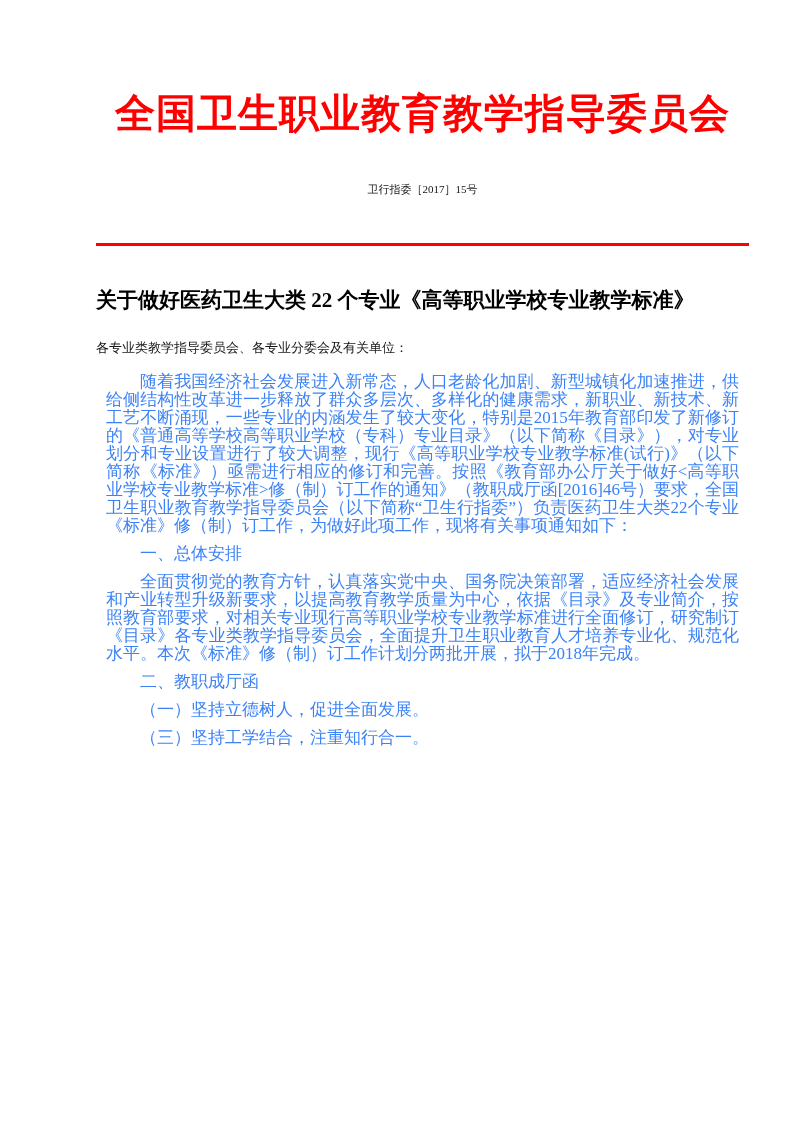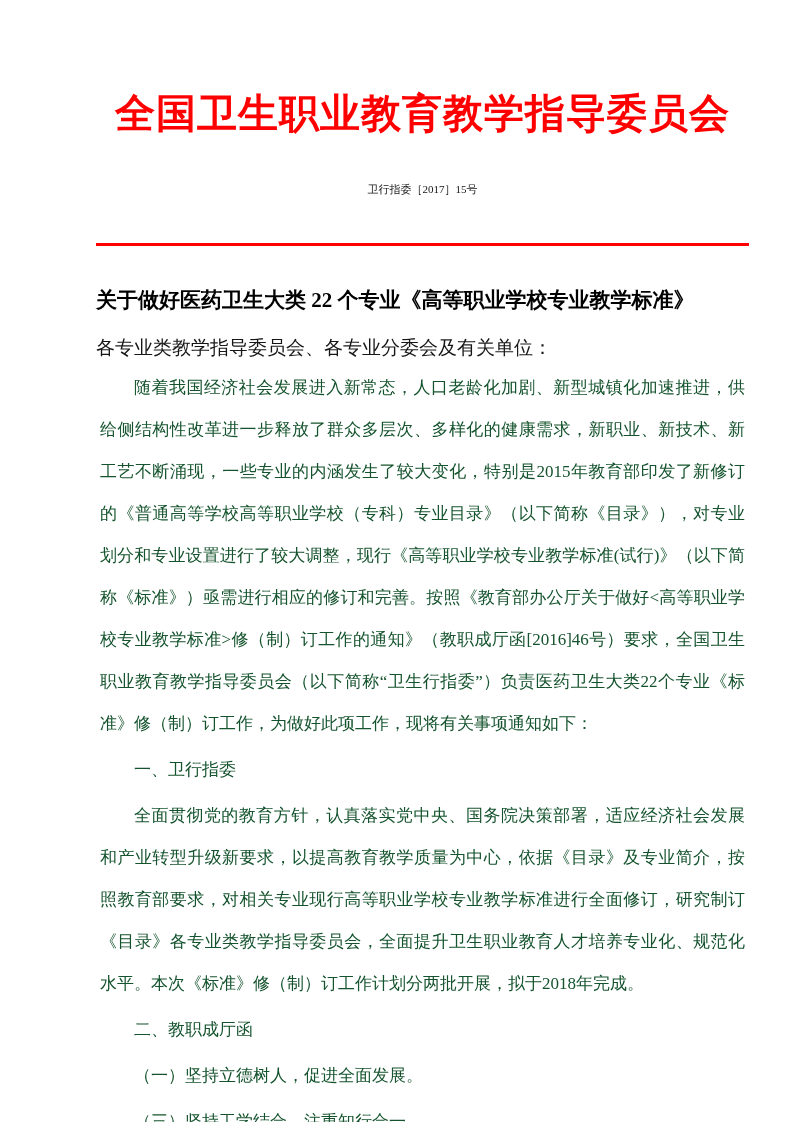--- a/index.html
+++ b/index.html
@@ -44,31 +44,31 @@
   }
   .doc-title {
     margin: 33px 0 0 0;
     font-size: 21px;
     line-height: 42px;
     font-weight: 700;
     color: #000000;
   }
   .salutation {
     margin: 11px 0 0 0;
-    font-size: 19px;
+    font-size: 13px;
     line-height: 31px;
     color: #161616;
   }
   .body-para {
-    margin: 4px;
+    margin: 10px;
     font-size: 17px;
-    line-height: 42px;
+    line-height: 18px;
     text-align: justify;
     text-indent: 2em;
-    color: #14532d;
+    color: #3b82f6;
   }
 </style>
 </head>
 <body>
 
 <div class="page">
 
   <div class="org-name">全国卫生职业教育教学指导委员会</div>
 
   <div class="doc-number">卫行指委［2017］15号</div>
@@ -76,21 +76,21 @@
   <div class="red-rule"></div>
 
   <div class="doc-title">
     <div>关于做好医药卫生大类 22 个专业《高等职业学校专业教学标准》</div>
   </div>
 
   <p class="salutation">各专业类教学指导委员会、各专业分委会及有关单位：</p>
 
   <p class="body-para">随着我国经济社会发展进入新常态，人口老龄化加剧、新型城镇化加速推进，供给侧结构性改革进一步释放了群众多层次、多样化的健康需求，新职业、新技术、新工艺不断涌现，一些专业的内涵发生了较大变化，特别是2015年教育部印发了新修订的《普通高等学校高等职业学校（专科）专业目录》（以下简称《目录》），对专业划分和专业设置进行了较大调整，现行《高等职业学校专业教学标准(试行)》（以下简称《标准》）亟需进行相应的修订和完善。按照《教育部办公厅关于做好&lt;高等职业学校专业教学标准&gt;修（制）订工作的通知》（教职成厅函[2016]46号）要求，全国卫生职业教育教学指导委员会（以下简称“卫生行指委”）负责医药卫生大类22个专业《标准》修（制）订工作，为做好此项工作，现将有关事项通知如下：</p>
 
-  <p class="body-para">一、卫行指委</p>
+  <p class="body-para">一、总体安排</p>
 
   <p class="body-para">全面贯彻党的教育方针，认真落实党中央、国务院决策部署，适应经济社会发展和产业转型升级新要求，以提高教育教学质量为中心，依据《目录》及专业简介，按照教育部要求，对相关专业现行高等职业学校专业教学标准进行全面修订，研究制订《目录》各专业类教学指导委员会，全面提升卫生职业教育人才培养专业化、规范化水平。本次《标准》修（制）订工作计划分两批开展，拟于2018年完成。</p>
 
   <p class="body-para">二、教职成厅函</p>
 
   <p class="body-para">（一）坚持立德树人，促进全面发展。</p>
 
 
   <p class="body-para">（三）坚持工学结合，注重知行合一。</p>
 

